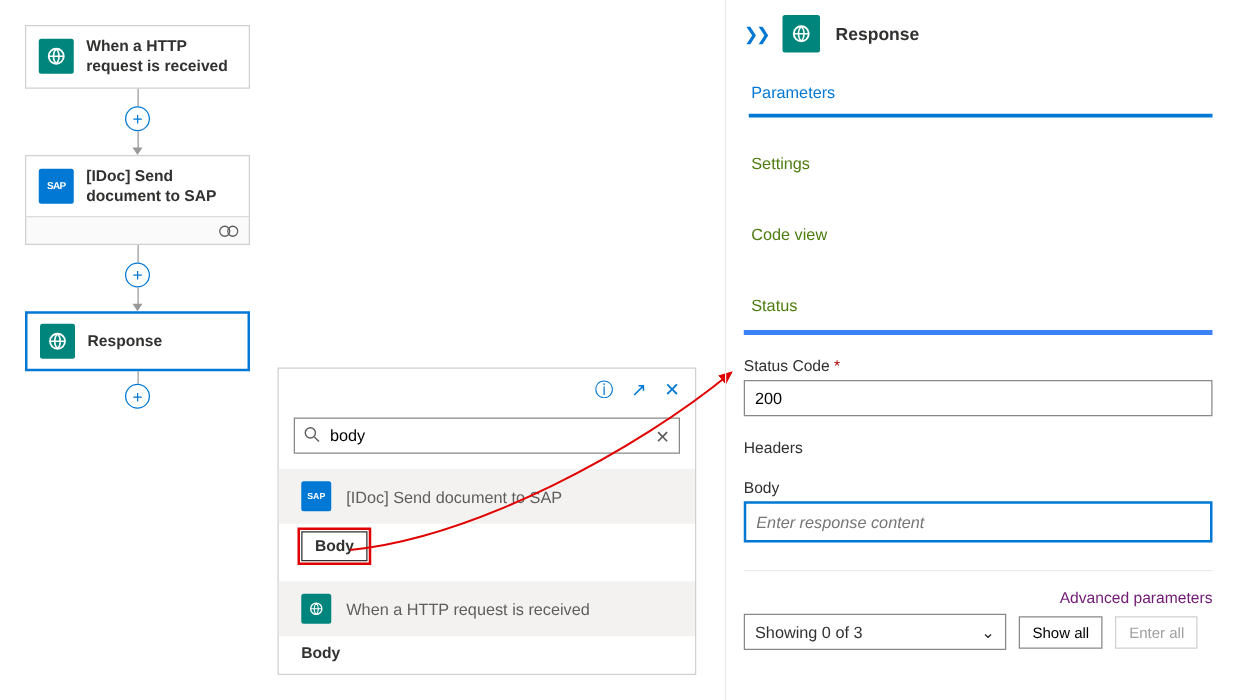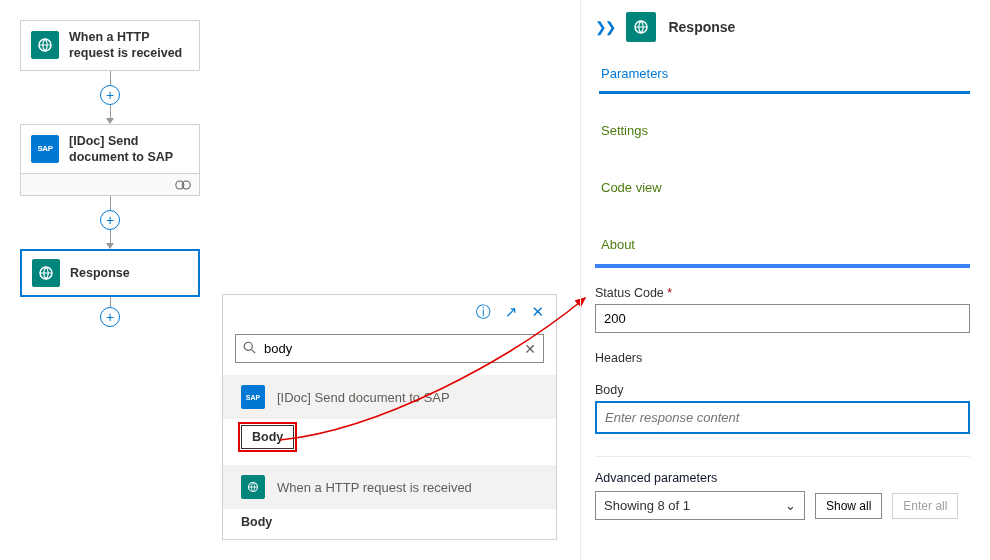--- a/index.html
+++ b/index.html
@@ -53,21 +53,21 @@
 
   .headers-row { display: flex; gap: 0; align-items: center; }
   .headers-row .txt-input { border-right: none; }
   .headers-row .txt-input:last-of-type { border-right: 1px solid #8a8886; }
   .headers-row .txt-input { width: 166px; }
   .tablemode-btn { margin-left: 10px; width: 24px; height: 24px; border: 1px solid #8a8886; background: #fff; display: flex; align-items: center; justify-content: center; cursor: pointer; }
 
   .body-input { width: 100%; border: 2px solid #0078d4; padding: 7px 8px; font-size: 13px; outline: none; color: #605e5c; font-style: italic; }
 
   .panel-divider { border: none; border-top: 1px solid #edebe9; margin: 22px 0 14px; }
-  .adv-label { font-size: 12.5px; color: #0f172a; margin-bottom: 6px; display:block; }
+  .adv-label { font-size: 12.5px; color: #701a75; margin-bottom: 6px; display:block;text-align:right; }
   .adv-row { display: flex; align-items: center; gap: 10px; }
   .adv-select { border: 1px solid #8a8886; padding: 6px 8px; font-size: 13px; width: 210px; display: flex; justify-content: space-between; align-items: center; cursor: pointer; }
   .adv-btn { border: 1px solid #8a8886; background: #fff; padding: 5px 10px; font-size: 12px; cursor: pointer; }
   .adv-btn.disabled { color: #a19f9d; border-color: #d2d0ce; cursor: default; }
 
   
   svg.arrow-svg { position: absolute; left: 260px; top: 280px; pointer-events: none; }
 </style>
 </head>
 <body>
@@ -183,21 +183,21 @@
           <path d="M2 8h12M8 2c-3 3-3 9 0 12M8 2c3 3 3 9 0 12" fill="none" stroke="#fff" stroke-width="1.2"></path>
         </svg>
     </div>
     <div class="title">Response</div>
   </div>
 
   <div class="tabs-row">
     <div class="tab active">Parameters</div>
     <div class="tab">Settings</div>
     <div class="tab">Code view</div>
-    <div class="tab">About</div>
+    <div class="tab">Status</div>
   </div>
 
   <div class="field-block">
     <label class="field-label"><span>Status Code</span> <span class="req">*</span></label>
     <input class="txt-input" value="200" style="">
   </div>
 
   <div class="field-block">
     <label class="field-label">Headers</label>
   </div>
@@ -205,19 +205,19 @@
   <div class="field-block">
     <label class="field-label">Body</label>
     <input class="body-input" placeholder="Enter response content" style="">
   </div>
 
   <hr class="panel-divider">
 
   <label class="adv-label">Advanced parameters</label>
   <div class="adv-row">
     <div class="adv-select">
-      <span>Showing 8 of 1</span>
+      <span>Showing 0 of 3</span>
       <span>⌄</span>
     </div>
     <button class="adv-btn">Show all</button>
     <button class="adv-btn disabled">Enter all</button>
   </div>
 </div>
 
 </body></html>

